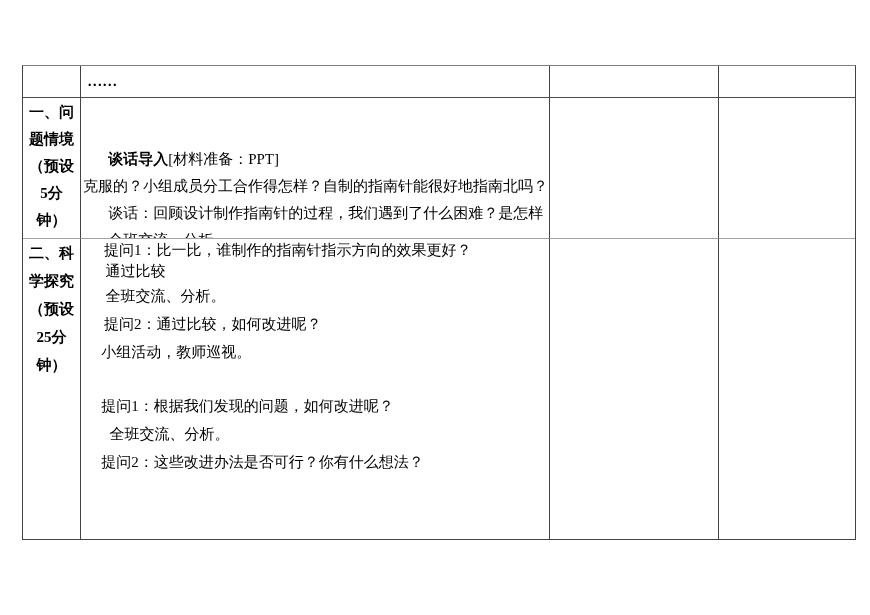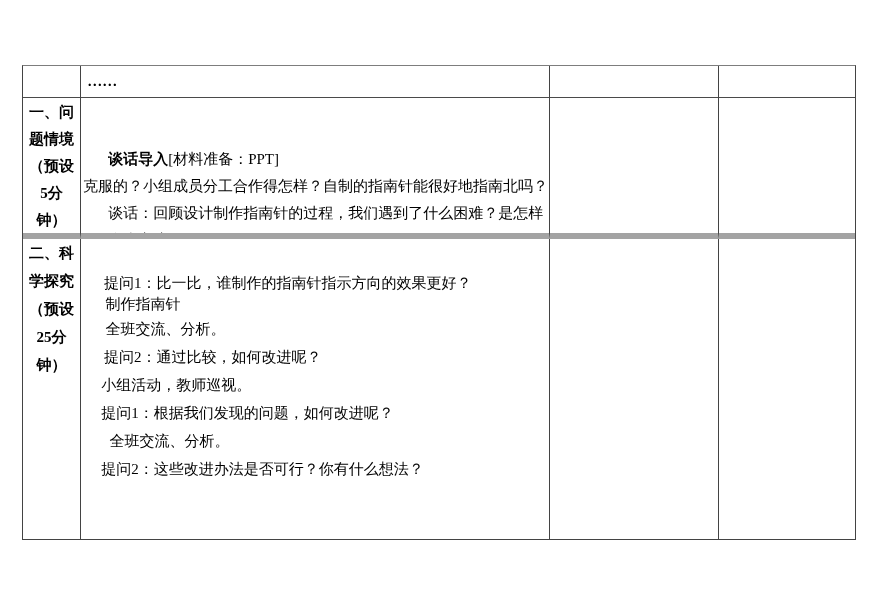--- a/index.html
+++ b/index.html
@@ -30,21 +30,21 @@
     border-top-color: #7d7d7d;
     background: #ffffff;
   }
   .cell {
     box-sizing: border-box;
     overflow: hidden;
     border-right: 1px solid #434343;
   }
   .cell.last-col { border-right: none; }
   .cell.rb-dark  { border-bottom: 1px solid #4a4a4a; }
-  .cell.rb-light { border-bottom: 6px solid #a3a3a3; }
+  .cell.rb-light { border-bottom: 1px solid #a3a3a3; }
   .cell.rb-none  { border-bottom: none; }
 
   
   .stage-cell {
     display: flex;
     flex-direction: column;
     align-items: center;
     padding-top: 1px;
     font-weight: 700;
     font-size: 15px;
@@ -104,25 +104,25 @@
       <div class="cell rb-light" data-name="row-problem-context-empty-col3"></div>
       <div class="cell last-col rb-light" data-name="row-problem-context-empty-col4"></div>
       <div class="cell stage-cell rb-none valign-middle" data-name="row-science-inquiry-stage">
         <div class="stage-line" data-name="stage-line">二、科</div>
         <div class="stage-line" data-name="stage-line">学探究</div>
         <div class="stage-line" data-name="stage-line">（预设</div>
         <div class="stage-line" data-name="stage-line">25分</div>
         <div class="stage-line" data-name="stage-line">钟）</div>
       </div>
       <div class="cell content-cell rb-none" data-name="row-science-inquiry-content">
-        <div class="para" data-name="content-line" style="padding-left: 23px; margin-top: 33px;"><span class="run-normal" data-name="text-run">提问1：比一比，谁制作的指南针指示方向的效果更好？</span></div>
-        <div class="para" data-name="content-line" style="padding-left: 24.4px;"><span class="run-normal" data-name="text-run">制作指南针</span></div>
+        <div class="para" data-name="content-line" style="padding-left: 23px;"><span class="run-normal" data-name="text-run">提问1：比一比，谁制作的指南针指示方向的效果更好？</span></div>
+        <div class="para" data-name="content-line" style="padding-left: 24.4px;"><span class="run-normal" data-name="text-run">通过比较</span></div>
         <div class="para" data-name="content-line" style="padding-left: 24.4px;"><span class="run-normal" data-name="text-run">全班交流、分析。</span></div>
         <div class="para" data-name="content-line" style="padding-left: 23px;"><span class="run-normal" data-name="text-run">提问2：通过比较，如何改进呢？</span></div>
         <div class="para" data-name="content-line" style="padding-left: 20.2px;"><span class="run-normal" data-name="text-run">小组活动，教师巡视。</span></div>
-        <div class="para" data-name="content-line" style="padding-left: 20.2px;"><span class="run-normal" data-name="text-run">提问1：根据我们发现的问题，如何改进呢？</span></div>
+        <div class="para" data-name="content-line" style="padding-left: 20.2px; margin-top: 26px;"><span class="run-normal" data-name="text-run">提问1：根据我们发现的问题，如何改进呢？</span></div>
         <div class="para" data-name="content-line" style="padding-left: 28.6px;"><span class="run-normal" data-name="text-run">全班交流、分析。</span></div>
         <div class="para" data-name="content-line" style="padding-left: 20.2px;"><span class="run-normal" data-name="text-run">提问2：这些改进办法是否可行？你有什么想法？</span></div>
       </div>
       <div class="cell rb-none" data-name="row-science-inquiry-empty-col3"></div>
       <div class="cell last-col rb-none" data-name="row-science-inquiry-empty-col4"></div>
     </div>
 </div>
 
 </body></html>

